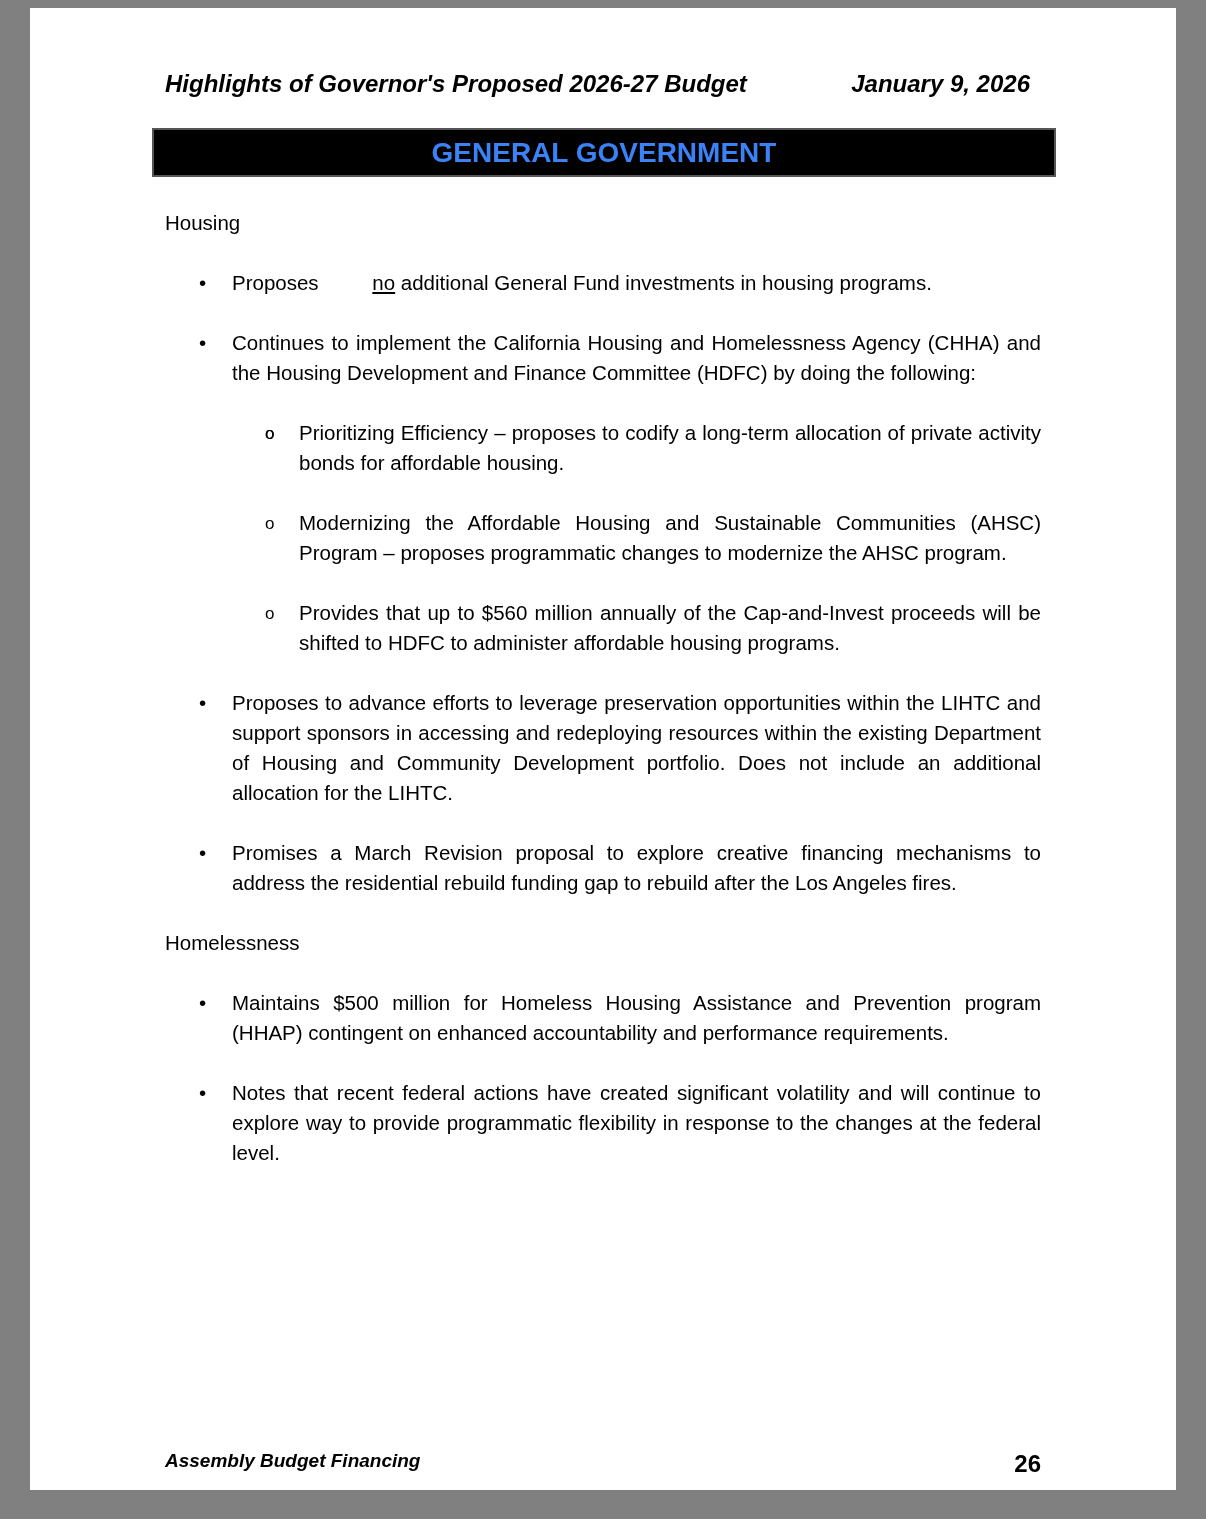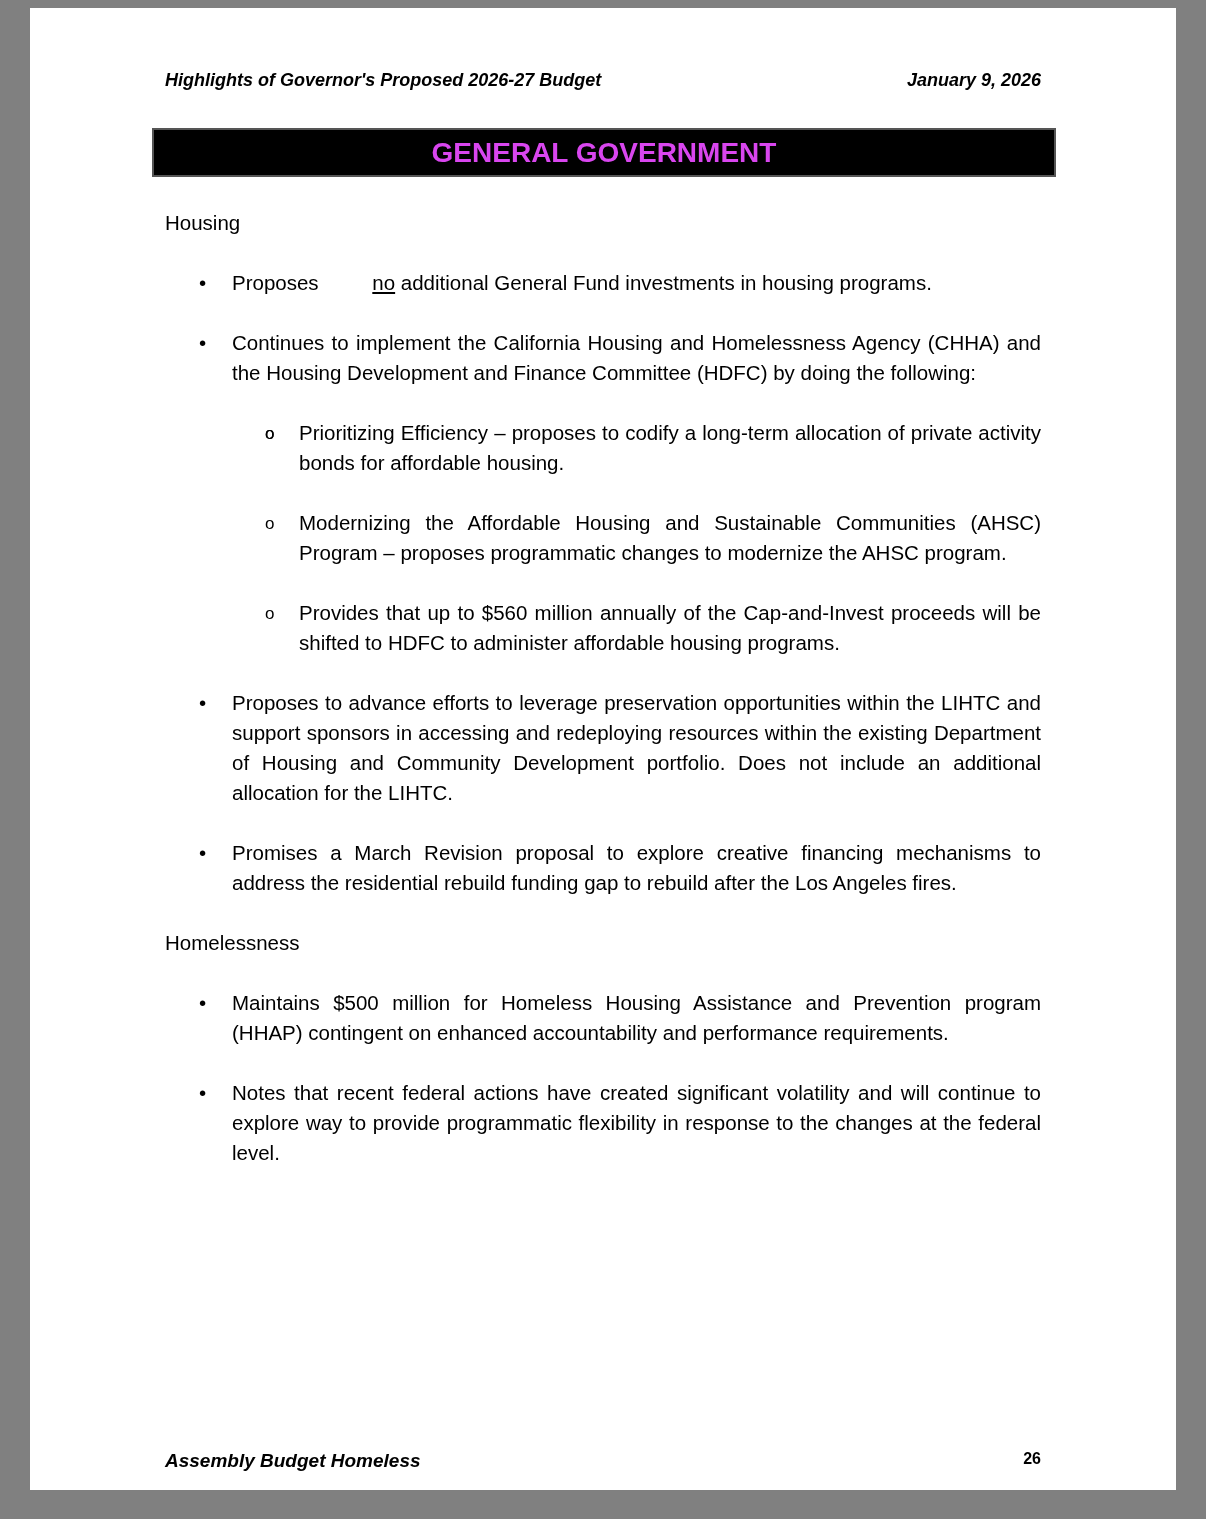--- a/index.html
+++ b/index.html
@@ -12,33 +12,33 @@
     color: #000;
   }
   .page {
     position: absolute;
     left: 30px; top: 8px;
     width: 1146px; height: 1482px;
     background: #fff;
   }
   .hdr {
     position: absolute;
-    top: 62px; left: 135px; right: 135px;
+    top: 62px; left: 135px; right: 146px;
     display: flex; justify-content: space-between;
     font-weight: bold; font-style: italic;
-    font-size: 18px;
+    font-size: 24px;
     align-items: center;
   }
   .banner {
     position: absolute;
     left: 122px; top: 120px;
     width: 900px; height: 45px;
     background: #000;
     border: 2px solid #555;
-    color: #d946ef;
+    color: #3b82f6;
     font-weight: bold;
     font-size: 28px;
     text-align: center;
     line-height: 45px;
   }
   .content {
     position: absolute;
     left: 135px; top: 200px;
     width: 876px;
     font-size: 20.5px;
@@ -71,21 +71,21 @@
     font-size: 17px;
   }
   .u { text-decoration: underline; margin-left: 48px; }
   .ftr {
     position: absolute;
     top: 1442px; left: 135px; right: 135px;
     display: flex; justify-content: space-between;
     font-weight: bold; font-style: italic;
     font-size: 19px;
   }
-  .ftr .pg { font-style: normal; font-size: 16px; }
+  .ftr .pg { font-style: normal; font-size: 24px; }
 </style>
 </head>
 <body>
 
 <div class="page">
 
   <div class="hdr">
     <span>Highlights of Governor's Proposed 2026-27 Budget</span>
     <span>January 9, 2026</span>
   </div>
@@ -138,17 +138,17 @@
         <span>Maintains $500 million for Homeless Housing Assistance and Prevention program (HHAP) contingent on enhanced accountability and performance requirements.</span>
       </li>
       <li>
         <span class="bullet">•</span>
         <span>Notes that recent federal actions have created significant volatility and will continue to explore way to provide programmatic flexibility in response to the changes at the federal level.</span>
       </li>
     </ul>
   </div>
 
   <div class="ftr">
-    <span>Assembly Budget Homeless</span>
+    <span>Assembly Budget Financing</span>
     <span class="pg">26</span>
   </div>
 
 </div>
 
 </body></html>

